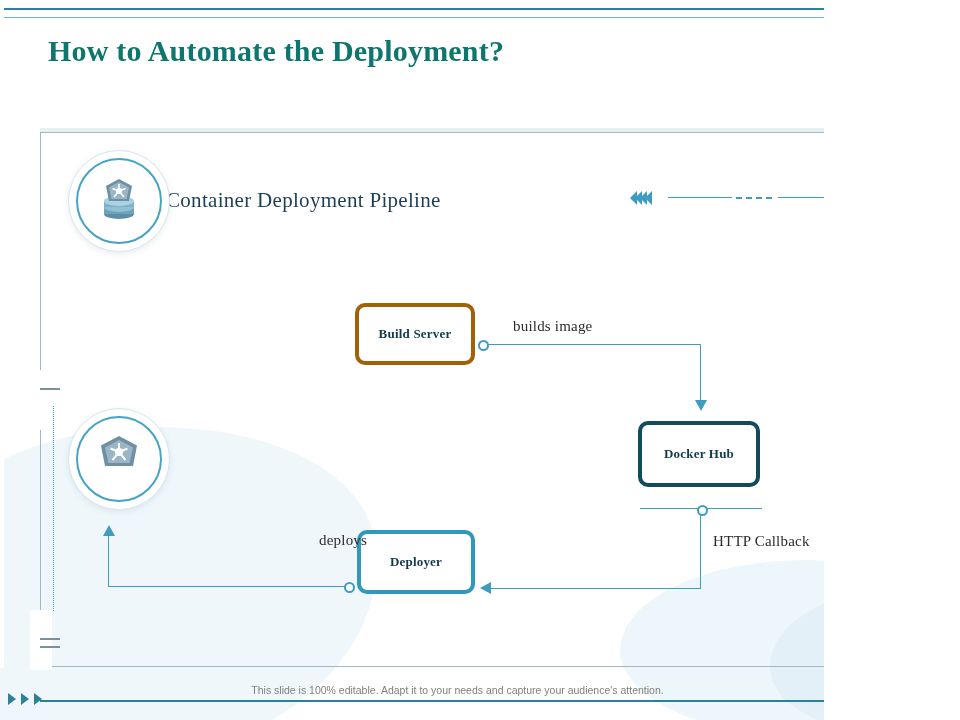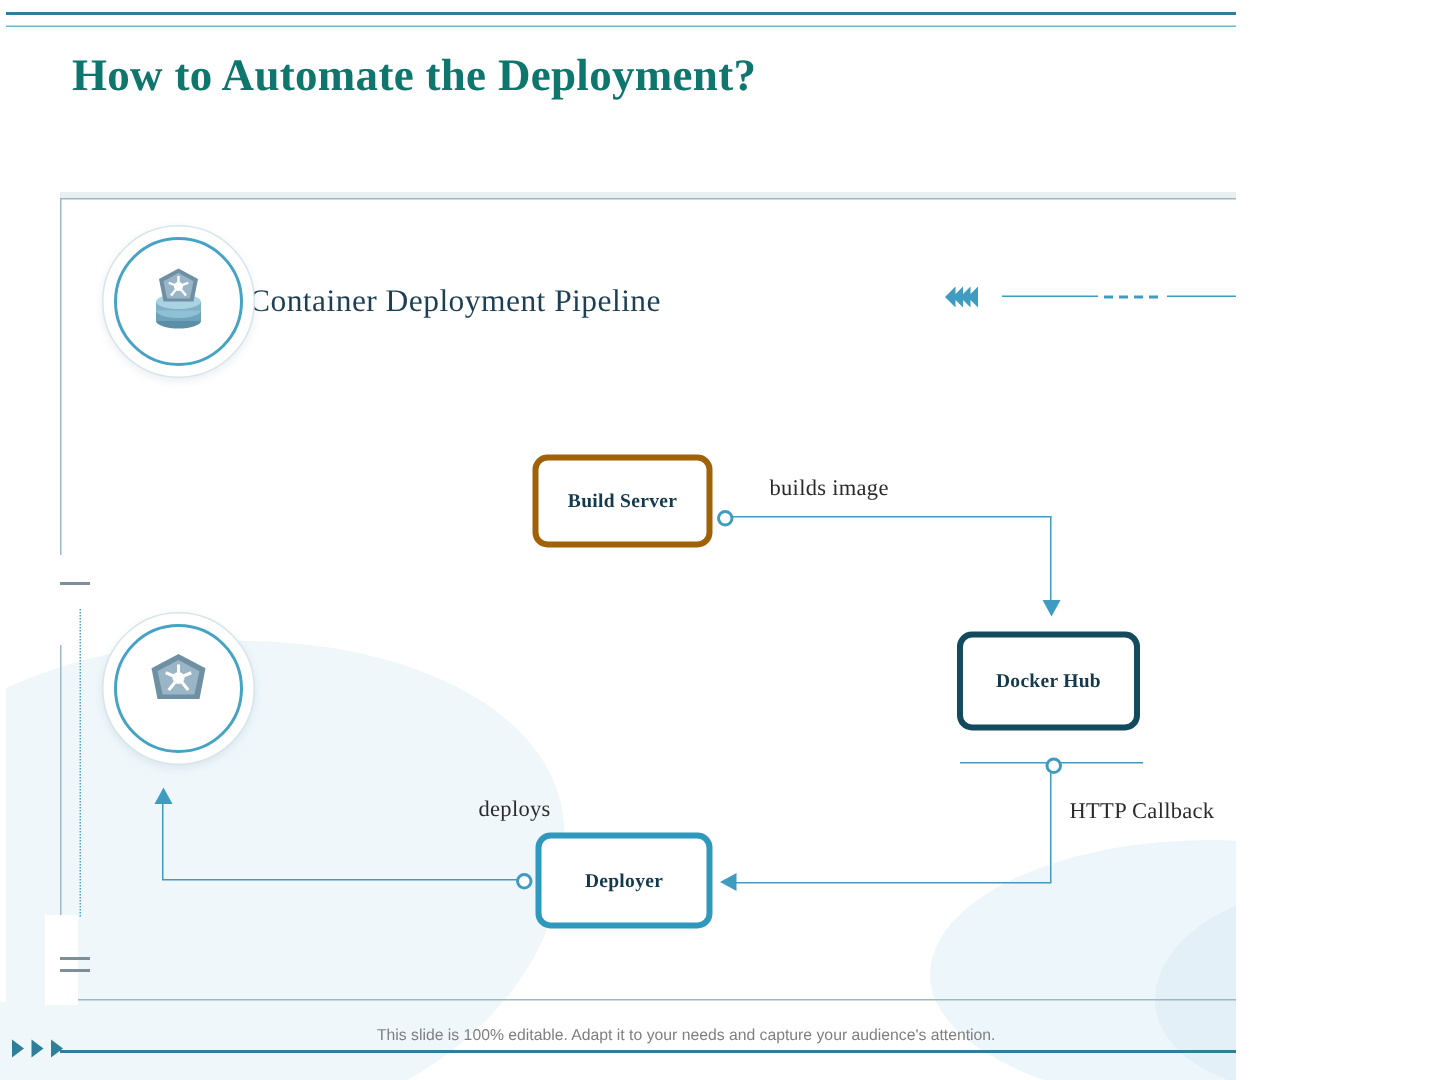--- a/index.html
+++ b/index.html
@@ -263,21 +263,21 @@
     left: 355px; top: 303px;
     width: 120px; height: 62px;
     border: 4px solid #a16207;
   }
   .box-docker {
     left: 638px; top: 421px;
     width: 122px; height: 66px;
     border: 4px solid #144a5d;
   }
   .box-deploy {
-    left: 357px; top: 555px;
+    left: 357px; top: 530px;
     width: 118px; height: 64px;
     border: 4px solid #2f98bd;
   }
 
   
   .conn { position: absolute; background: #3f9cc0; }
 
   .dot {
     position: absolute;
     width: 7px; height: 7px;

